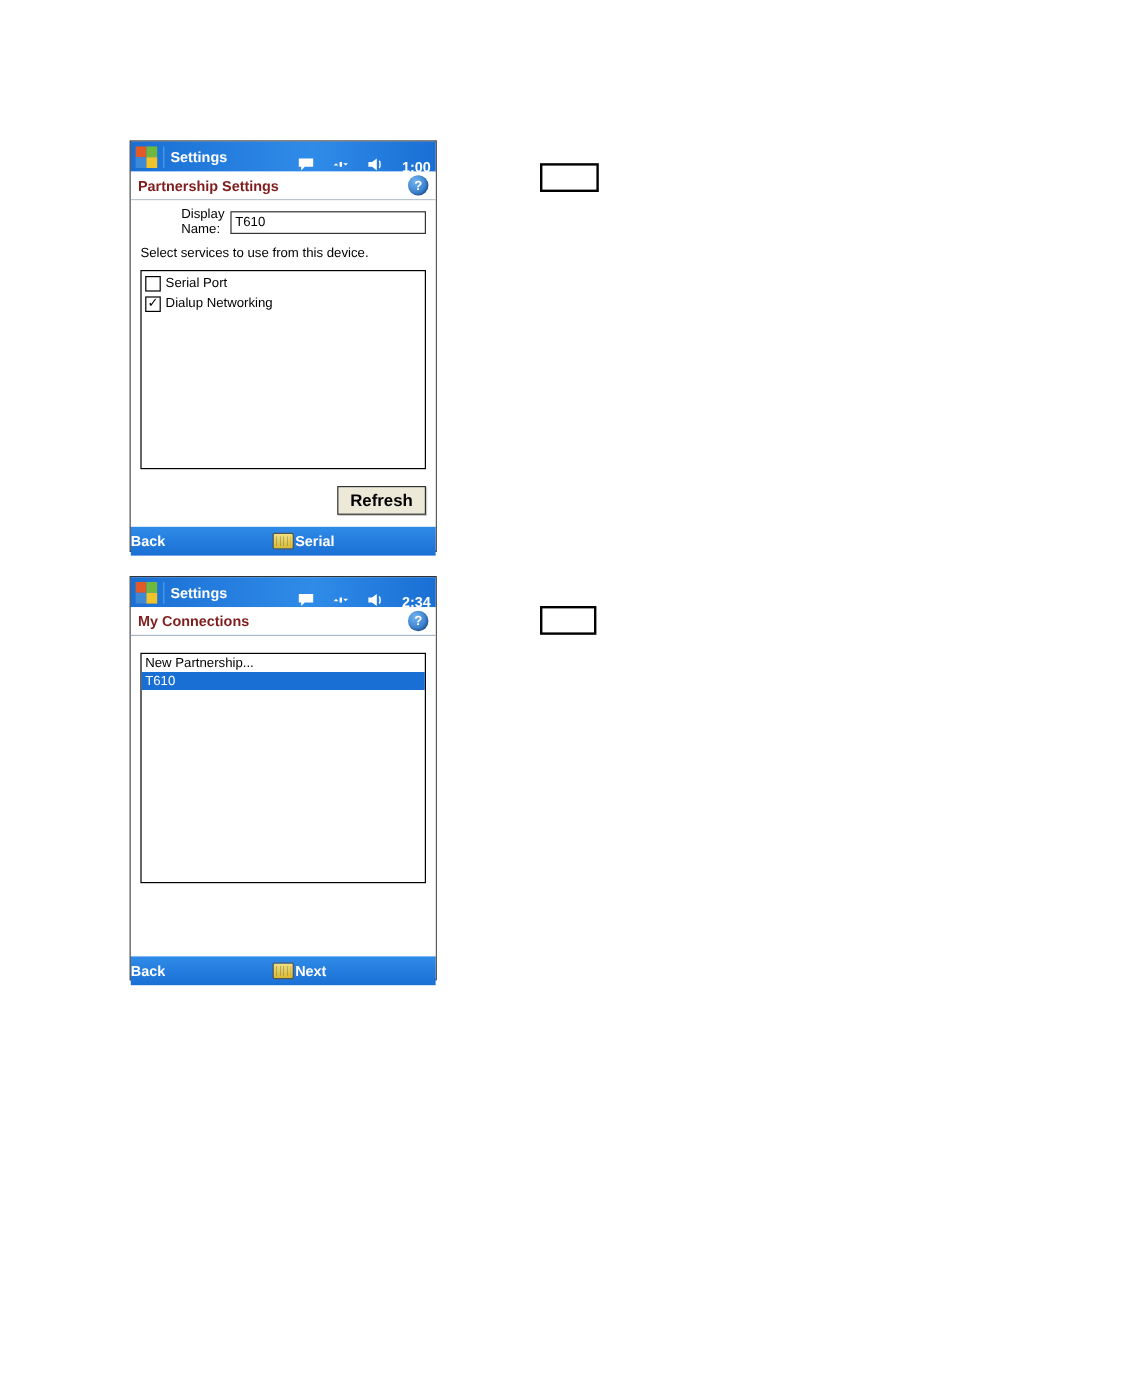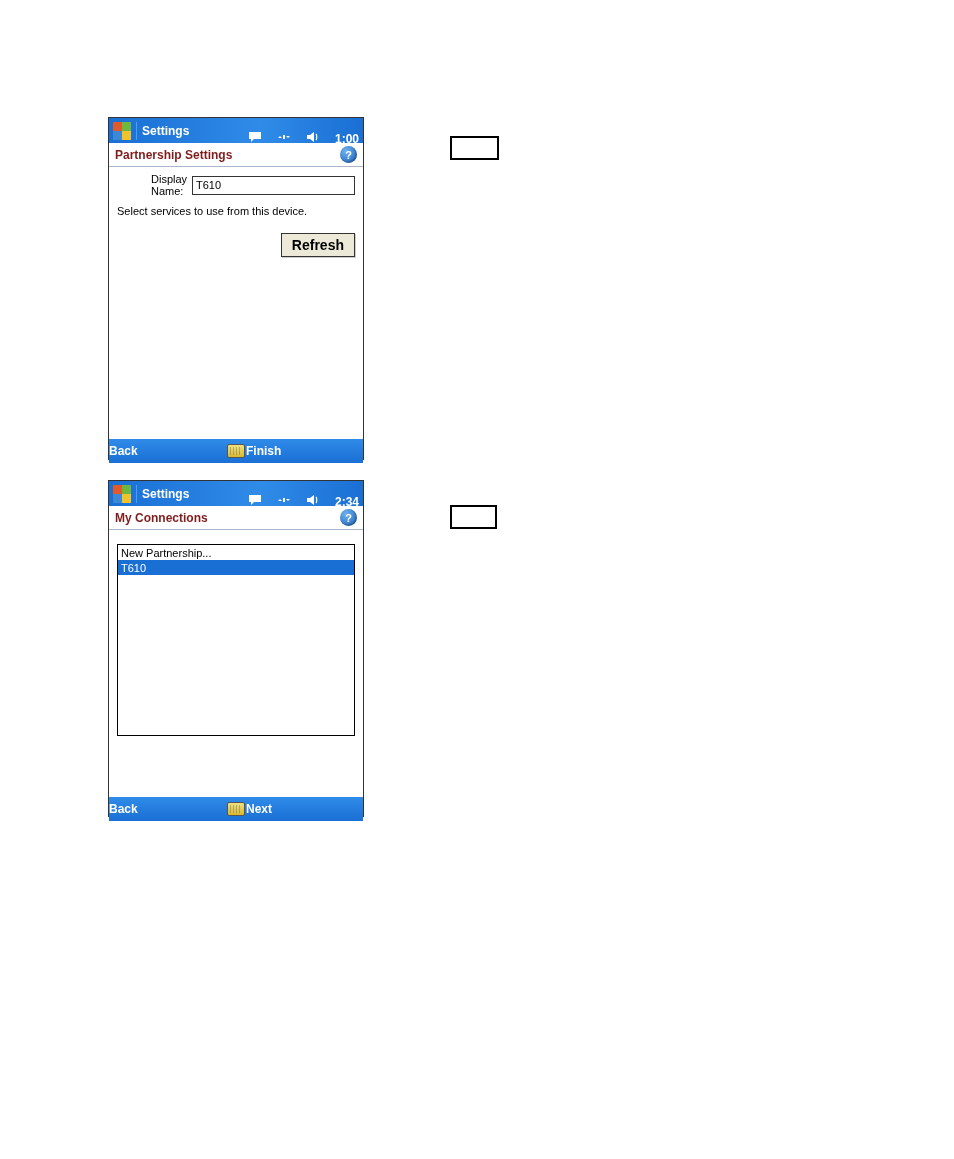--- a/index.html
+++ b/index.html
@@ -220,32 +220,42 @@
     <span class="help-icon">?</span>
   </div>
 
   <div class="content d1c">
     <div class="row-dn">
       <label>Display Name:</label>
       <input type="text" value="T610" style="">
     </div>
     <div class="instr">Select services to use from this device.</div>
 
+    <div class="svc-list">
+      <div class="svc-item">
+        <span class="chk"></span>
+        <span>Serial Port</span>
+      </div>
+      <div class="svc-item">
+        <span class="chk">✓</span>
+        <span>Dialup Networking</span>
+      </div>
+    </div>
 
     <div class="refresh-row">
       <button class="btn">Refresh</button>
     </div>
   </div>
 
   <div class="menubar">
     <div class="left-btn">Back</div>
     <div class="sip">
         <div class="kb-icon"></div>
       </div>
-    <div class="right-btn">Finish</div>
+    <div class="right-btn">Serial</div>
   </div>
 </div>
 
 <div class="device d2">
 
   <div class="titlebar">
     <div class="start-flag">
       <span class="sf1"></span>
         <span class="sf2"></span>
         <span class="sf3"></span>

